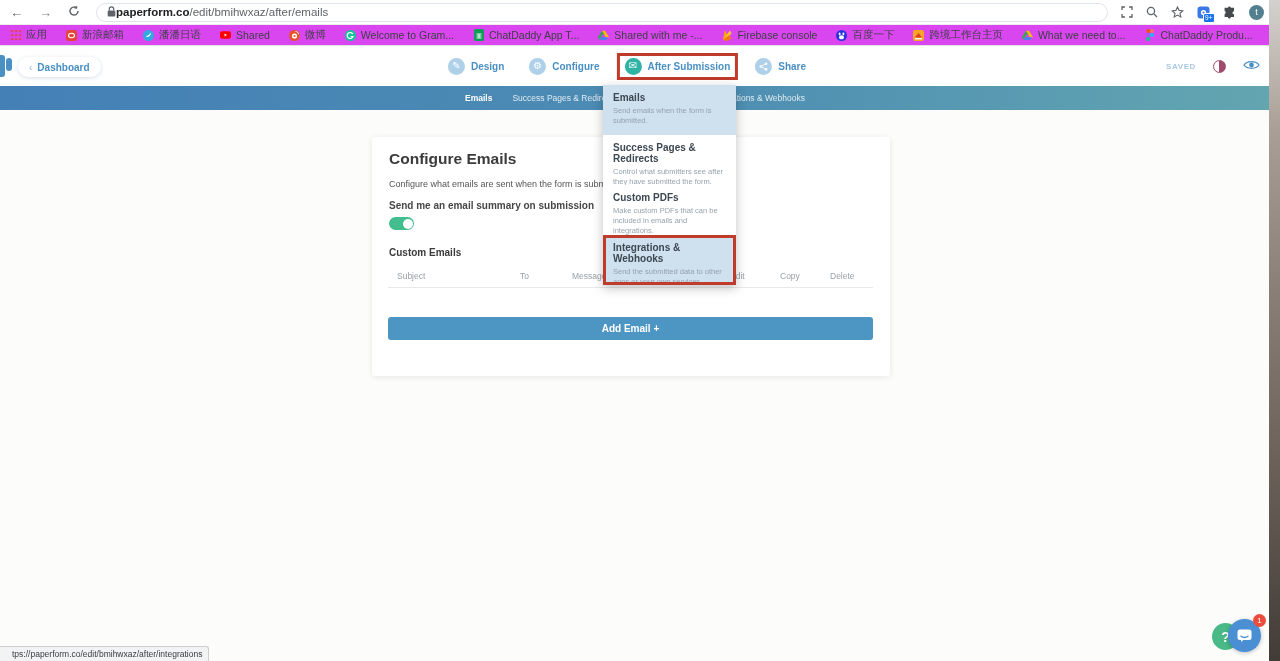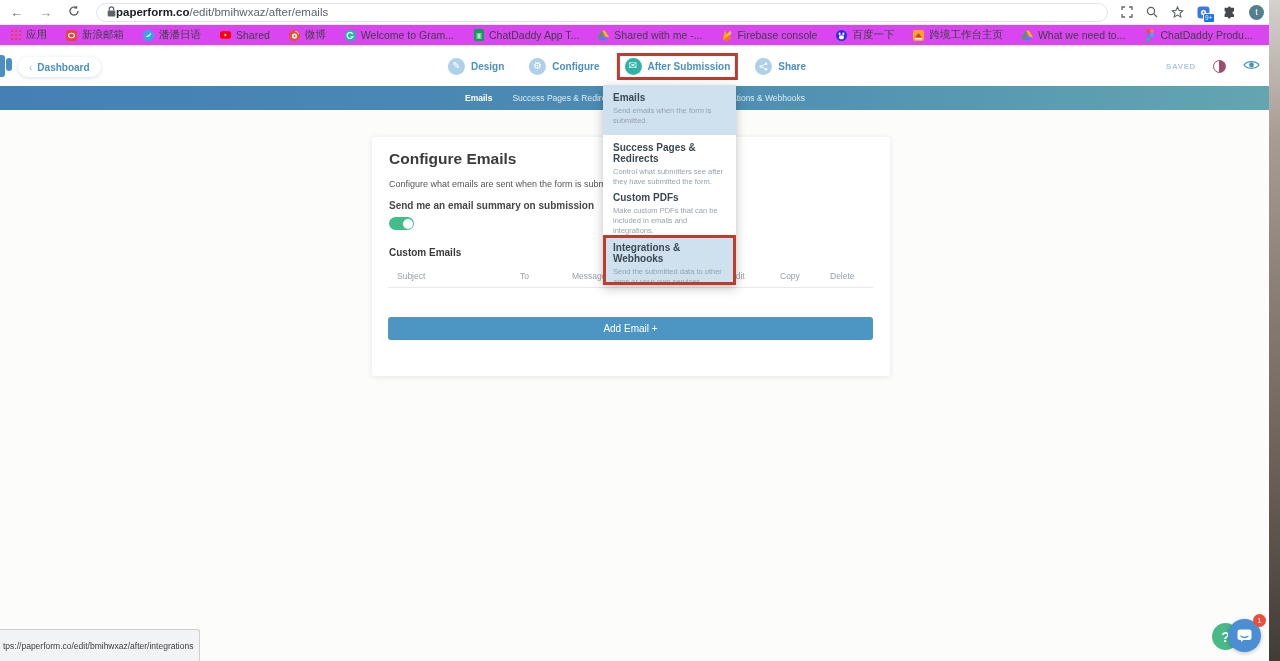--- a/index.html
+++ b/index.html
@@ -74,36 +74,36 @@
   .toggle-label{position:absolute;left:17px;top:63px;font-size:10px;font-weight:700;color:#474747;}
   .toggle{position:absolute;left:17px;top:80px;width:25px;height:13px;border-radius:7px;
     background:var(--toggle-green);cursor:pointer;}
   .toggle .knob{position:absolute;right:1.5px;top:1.5px;width:10px;height:10px;border-radius:50%;background:#fff;}
   .ce-title{position:absolute;left:17px;top:110px;font-size:10px;font-weight:700;color:#3b3b3b;}
   .th-row{position:absolute;left:0;top:134px;width:100%;height:13px;font-size:8.5px;color:#98a0a6;}
   .th-row span{position:absolute;top:0;}
   .th-line{position:absolute;left:16px;right:17px;top:150px;border-bottom:1px solid #e9e9e9;}
   .empty-text{position:absolute;left:0;width:100%;top:159px;text-align:center;font-size:8.5px;color:#666;}
   .add-btn{position:absolute;left:16px;right:17px;top:180px;height:23px;background:var(--btn-blue);
-    border:none;border-radius:3px;color:#fff;font-size:10px;font-weight:400;cursor:pointer;
+    border:none;border-radius:3px;color:#fff;font-size:10px;font-weight:700;cursor:pointer;
     font-family:inherit;}
 
   
   .dropdown{position:absolute;left:603px;top:85px;width:133px;background:#fff;z-index:30;
     box-shadow:0 3px 10px rgba(0,0,0,.25);}
   .dd-item{height:50px;padding:7px 10px;overflow:hidden;cursor:pointer;}
   .dd-item.sel{background:var(--sel-blue);}
   .dd-item.hl-red{border:3px solid var(--hl-red);padding:4px 7px;}
   .dd-title{font-size:10px;font-weight:700;color:#3c4852;margin-bottom:3px;}
   .dd-desc{font-size:7.5px;color:#97a3ae;line-height:1.3;}
 
   
-  .status-tip{position:absolute;left:0;bottom:0;height:32px;background:#f1f3f4;
+  .status-tip{position:absolute;left:0;bottom:0;height:15px;background:#f1f3f4;
     border:1px solid #cfcfcf;border-left:none;border-bottom:none;border-radius:0 3px 0 0;
-    display:flex;align-items:center;padding:0 6px 0 3px;z-index:60;}
+    display:flex;align-items:center;padding:0 6px 0 12px;z-index:60;}
   .status-tip span{font-size:8.5px;color:#3c4043;white-space:nowrap;}
 
   
   .chat{position:absolute;left:1212px;top:614px;width:56px;height:42px;z-index:50;}
   .chat-q{position:absolute;left:0;top:9px;width:27px;height:27px;border-radius:50%;background:#48b987;
     color:#fff;font-size:14px;font-weight:700;display:flex;align-items:center;justify-content:center;cursor:pointer;}
   .chat-bubble{position:absolute;left:16px;top:5px;width:33px;height:33px;border-radius:50%;background:#4a8fd4;
     display:flex;align-items:center;justify-content:center;cursor:pointer;box-shadow:0 1px 4px rgba(0,0,0,.25);}
   .chat-badge{position:absolute;left:41px;top:0;width:13px;height:13px;border-radius:50%;background:var(--badge-red);
     color:#fff;font-size:8px;display:flex;align-items:center;justify-content:center;}

